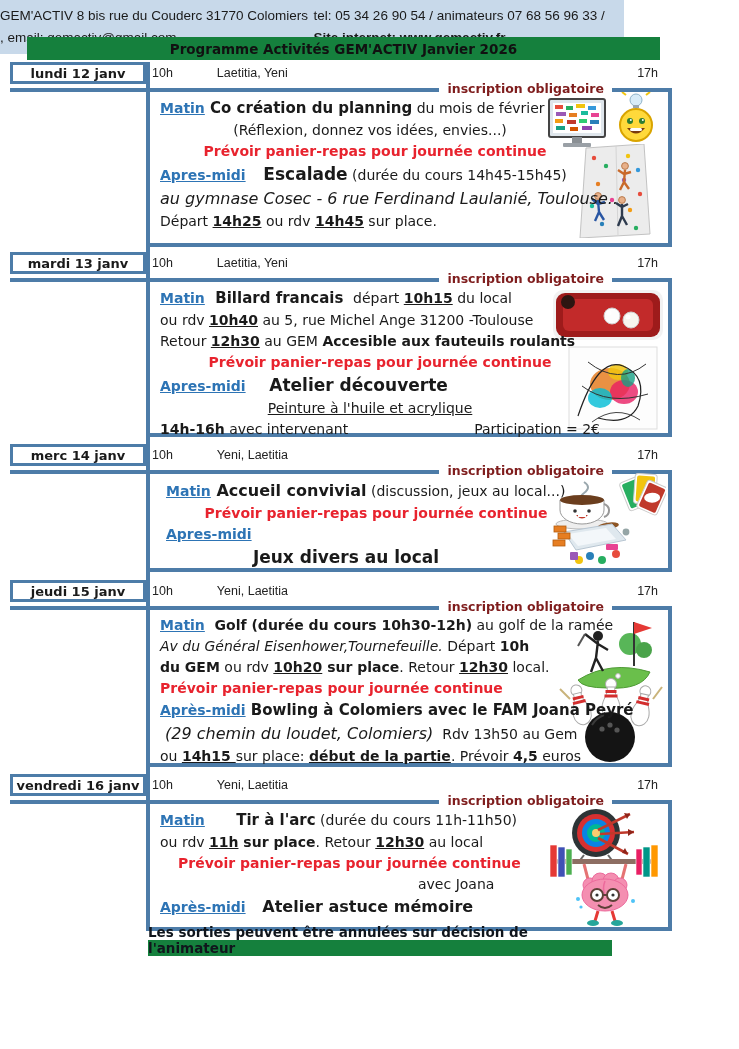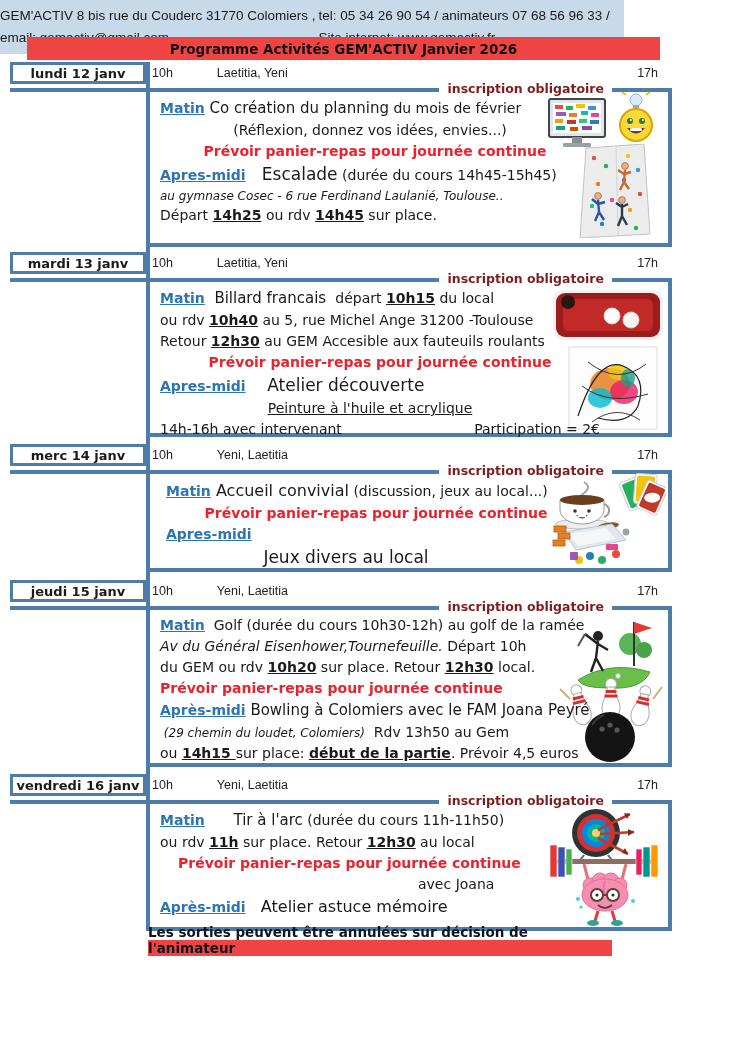--- a/index.html
+++ b/index.html
@@ -1,40 +1,40 @@
 <!DOCTYPE html>
 <html><head>
 <meta charset="utf-8">
 <style>
   html,body{margin:0;padding:0;background:#fff;}
   .page{position:relative;width:739px;height:1049px;background:#fff;overflow:hidden;
         font-family:"DejaVu Sans",sans-serif;color:#1a1a1a;}
-  .bar{position:absolute;background:#ef4444;}
+  .bar{position:absolute;background:#15803d;}
   .title-bar{left:27px;top:37px;width:633px;height:23px;display:flex;align-items:center;
              justify-content:center;font-weight:700;font-size:13.5px;color:#111;}
   .vline{position:absolute;left:146px;top:62px;width:4px;height:869px;background:#4d7ca8;}
   .day-label{position:absolute;left:10px;width:130px;height:16px;border:3px solid #4d7ca8;
              background:#fff;display:flex;align-items:center;justify-content:center;
              font-weight:700;font-size:13px;}
   .day-underline{position:absolute;left:10px;width:136px;height:4px;background:#4d7ca8;}
   .day-row{position:absolute;left:152px;width:506px;height:22px;display:flex;align-items:center;
            font-family:"Liberation Sans",sans-serif;font-size:12.5px;color:#222;}
   .day-row .staff{margin-left:44px;}
   .day-row .end{margin-left:auto;}
   .content-box{position:absolute;left:146px;width:518px;border:4px solid #4d7ca8;background:#fff;}
   .inscription{position:absolute;top:-11px;right:56px;background:#fff;padding:0 8px;
                color:#7f1d1d;font-weight:700;font-size:12.5px;white-space:nowrap;z-index:3;}
   .box-text{position:relative;padding:5px 0 0 10px;width:462px;z-index:2;}
   .line{font-size:14px;line-height:1.5;white-space:pre-wrap;}
-  .b{font-weight:400}
+  .b{font-weight:700}
   .u{text-decoration:underline}
   .bu{font-weight:700;text-decoration:underline}
   .i{font-style:italic}
   .t15{font-size:15px}.t16{font-size:16px}.t17{font-size:17px}
-  .small{font-size:12px}
+  .small{font-size:16px}
   .period{color:#2d74b5;font-weight:700;text-decoration:underline}
   .red{color:#e8232e;font-weight:700}
   .center{text-align:center}
   .img{position:absolute;z-index:1;}
   .flexline{display:flex;justify-content:space-between;width:440px;}
   .notice-bar{left:148px;top:940px;width:464px;height:16px;display:flex;align-items:flex-end;
               justify-content:center;font-weight:700;font-size:13.5px;color:#10151c;}
   .footer-bar{left:47px;top:970px;width:624px;height:54px;background:#c8d9ea;
               display:flex;align-items:center;justify-content:center;
               font-family:"Liberation Sans",sans-serif;font-size:13.5px;color:#1a1a1a;line-height:1.65;}

